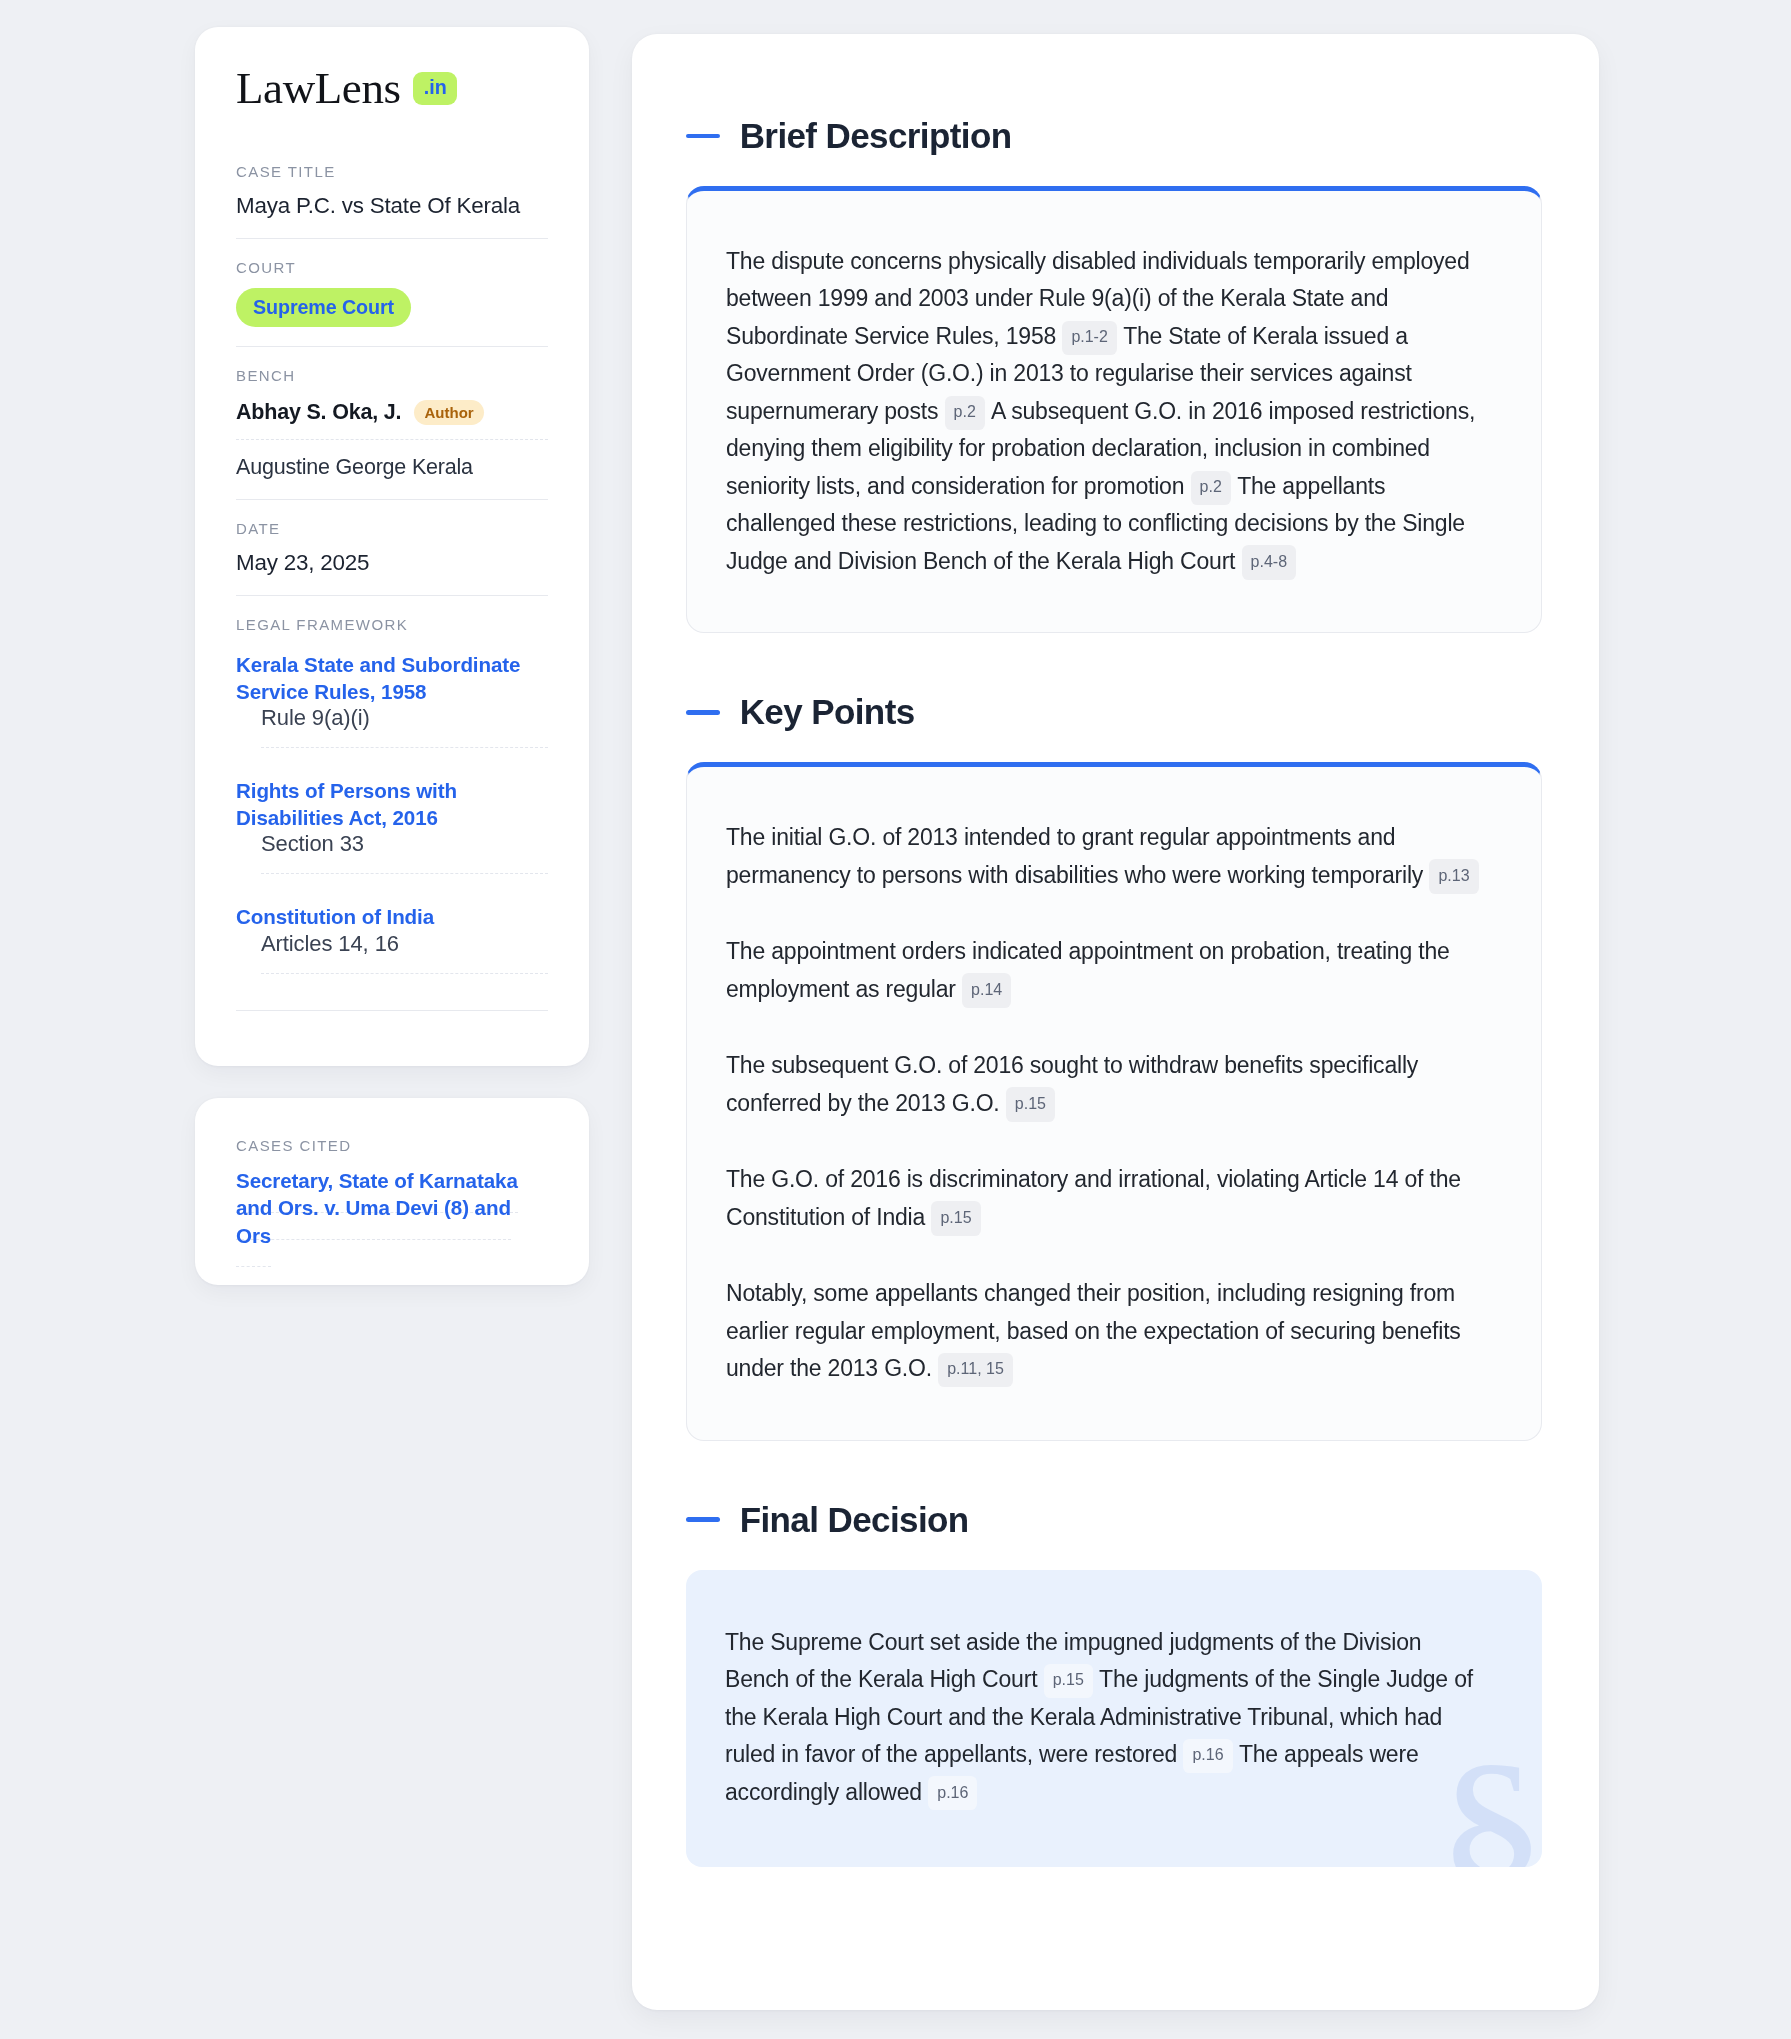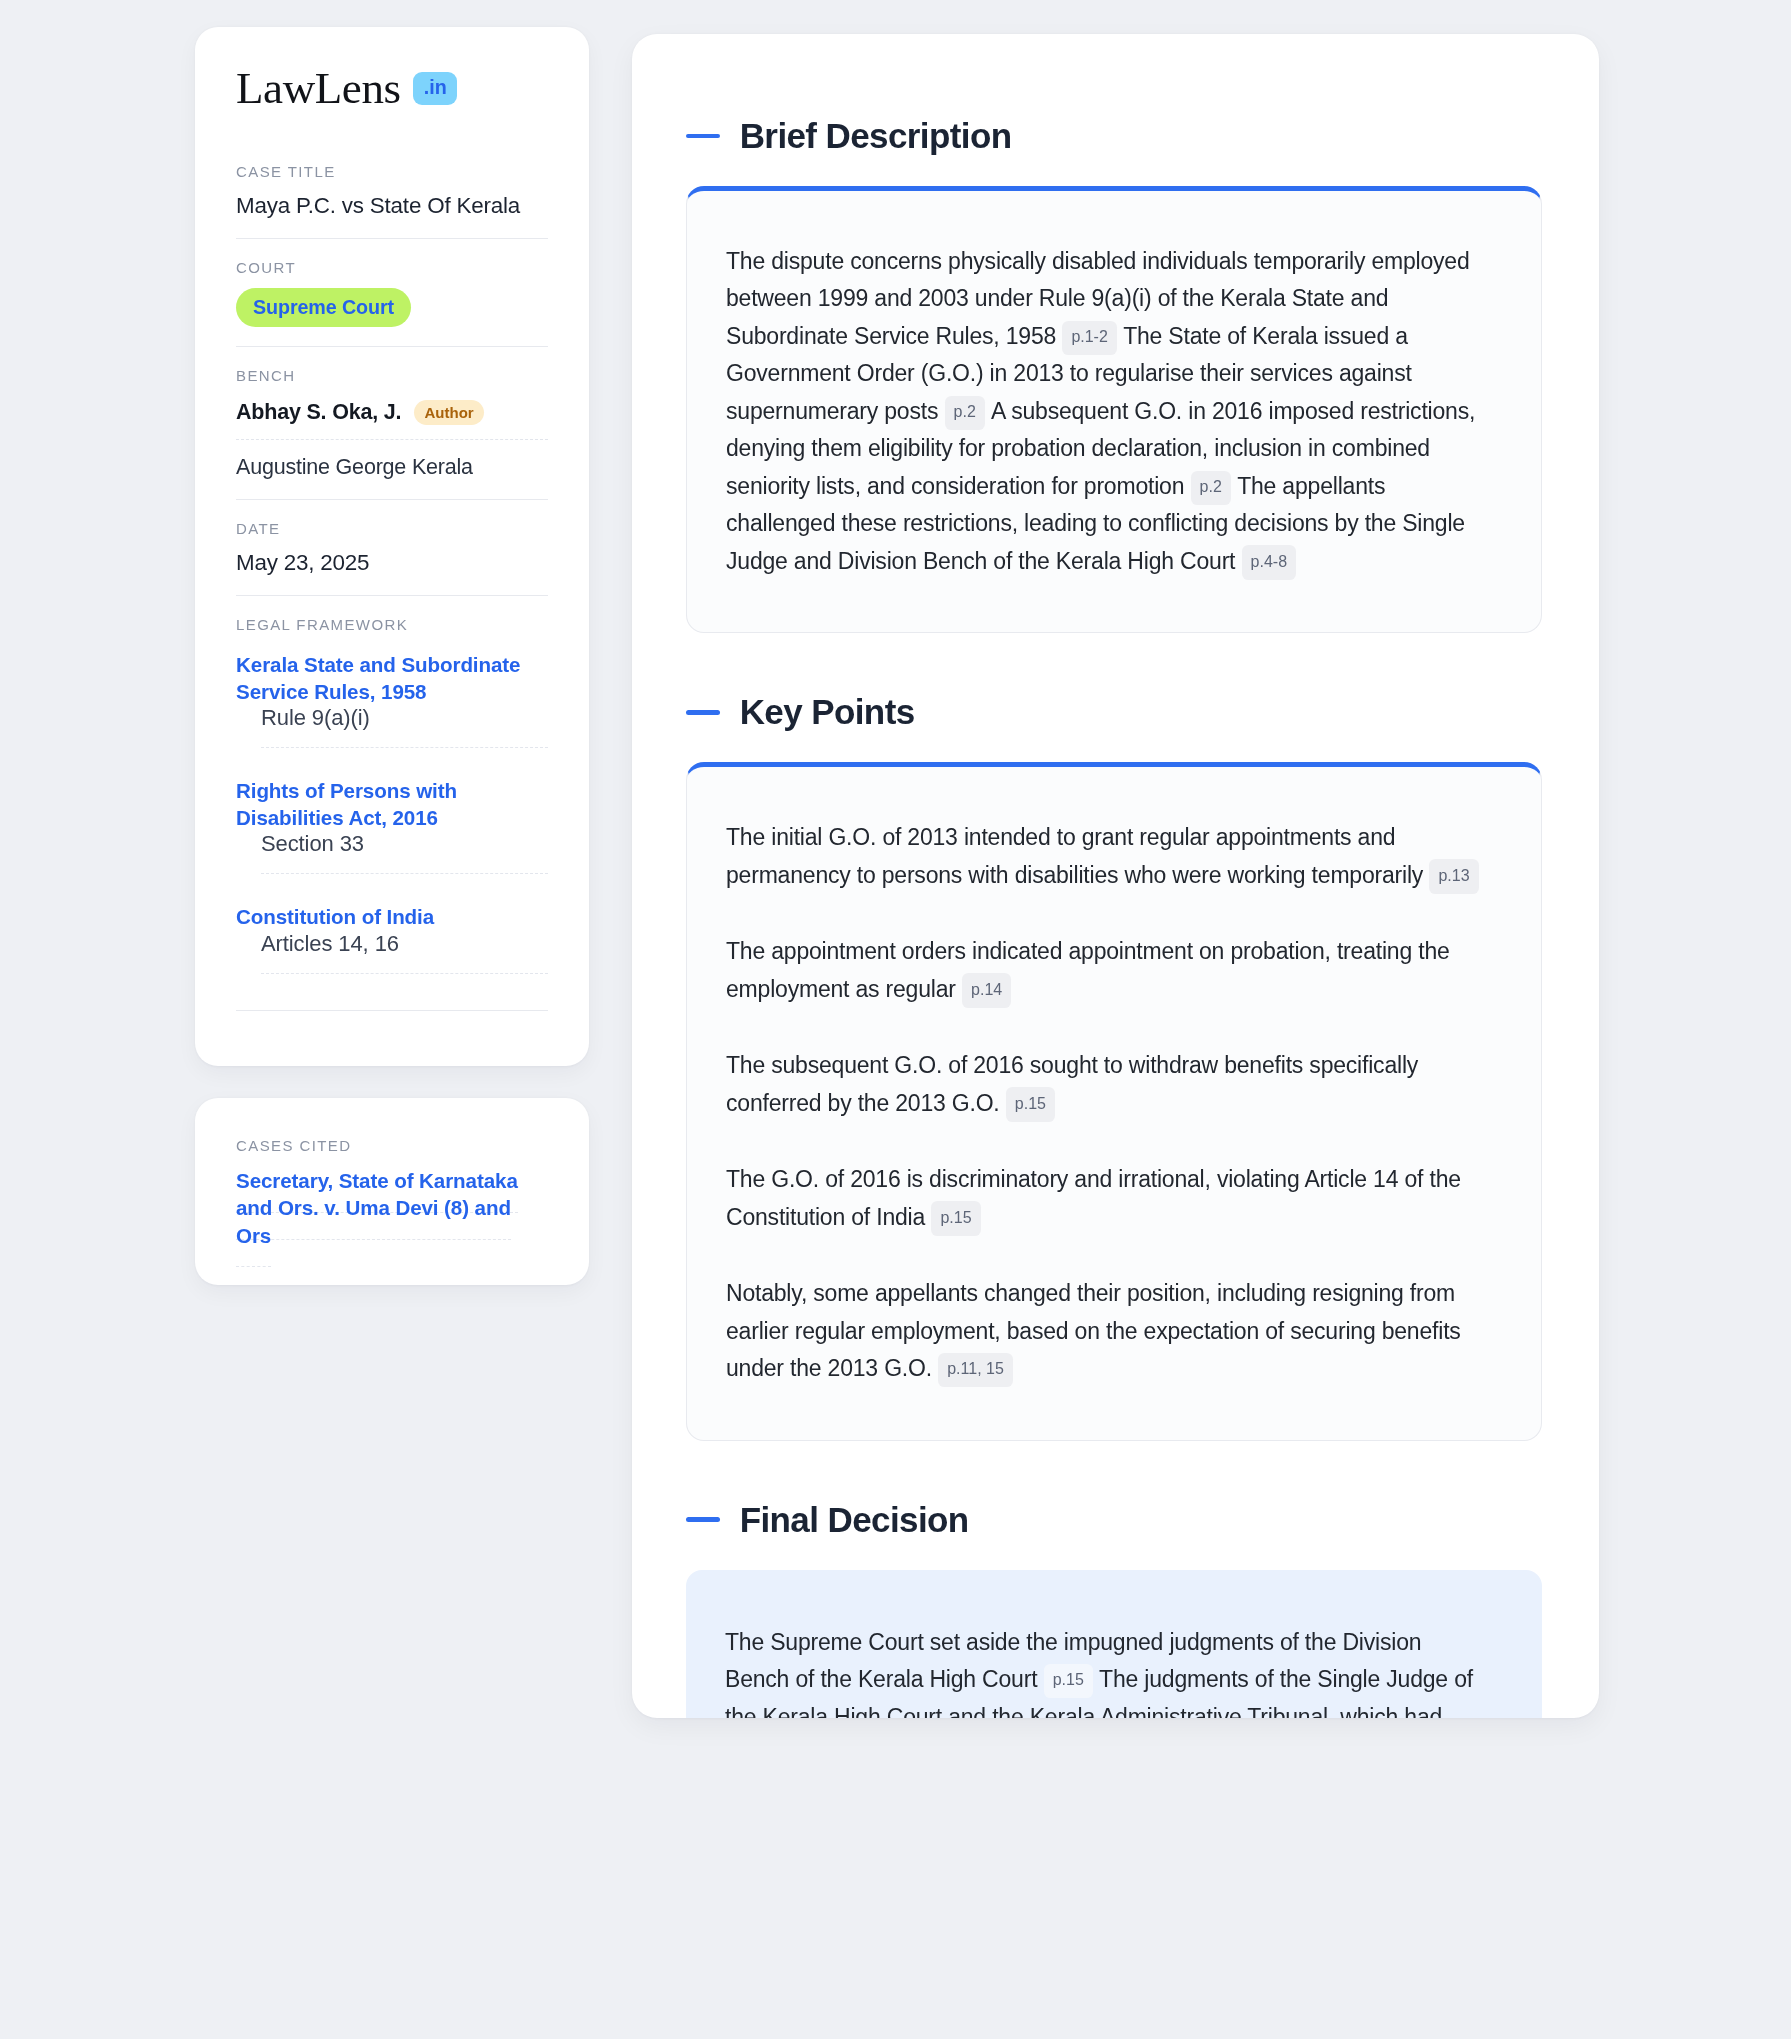--- a/index.html
+++ b/index.html
@@ -45,21 +45,21 @@
     margin-bottom: 52px;
   }
   .brand-name {
     font-family: "Liberation Serif", serif;
     font-size: 45px;
     line-height: 1;
     color: #111318;
     letter-spacing: -0.4px;
   }
   .brand-tld {
-    background: #7dd3fc;
+    background: #bef264;
     color: #2563eb;
     font-size: 19.7px;
     font-weight: bold;
     padding: 6.3px 10.7px 7.2px 10.7px;
     border-radius: 9px;
     line-height: 1;
   }
 
   .field { padding-bottom: 19.7px; }
   .field + .field { padding-top: 19.7px; border-top: 1.3px solid #e7e9ee; }
@@ -139,21 +139,21 @@
     letter-spacing: -0.1px;
     padding-bottom: 19.7px;
     border-bottom: 1.8px dashed #e3e6ed;
   }
 
   
   .main {
     margin-left: 43px;
     margin-top: 34px;
     width: 967px;
-    height: 1684px;
+    height: 1976px;
     background: #ffffff;
     border-radius: 25px;
     box-shadow: 0 0.9px 2.7px rgba(16,24,40,0.04), 0 9px 27px rgba(16,24,40,0.05);
     padding: 82px 0 0 54px;
     overflow: hidden;
   }
 
   .section + .section { margin-top: 59px; }
 
   .section-head {

